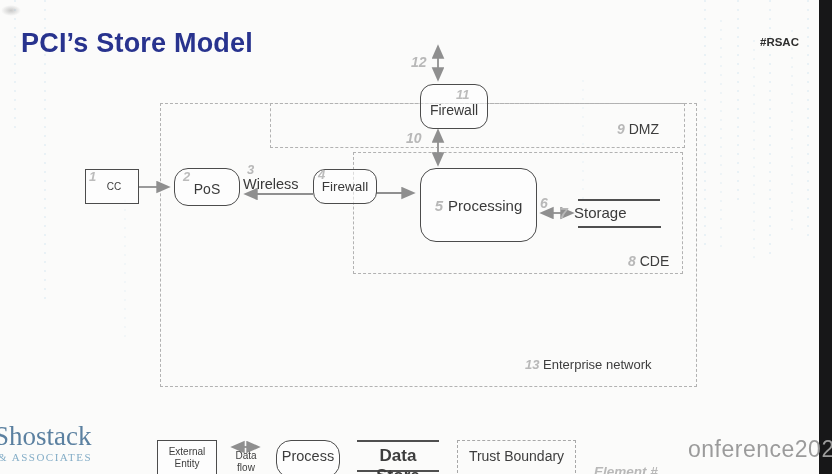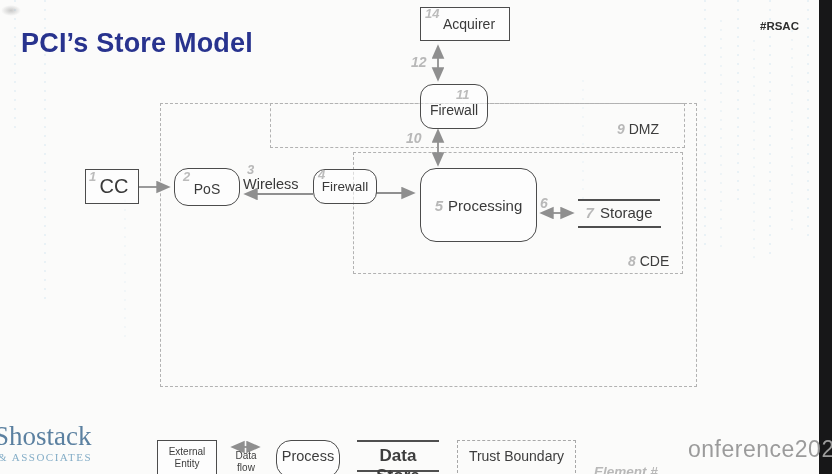--- a/index.html
+++ b/index.html
@@ -9,21 +9,21 @@
   }
   
   .dotcol{position:absolute;width:2px;
     background:repeating-linear-gradient(to bottom,rgba(110,175,215,.45) 0 2px,transparent 2px 9px);
     opacity:.28;}
   .smudge{position:absolute;left:1px;top:5px;width:20px;height:11px;border-radius:50%;
     background:radial-gradient(ellipse at center,rgba(140,140,140,.45),rgba(140,140,140,0) 70%);}
   #edge-strip{position:absolute;right:0;top:0;width:13px;height:474px;background:#171718;}
 
   #title{position:absolute;left:21px;top:28px;font-size:27px;font-weight:bold;color:#28338e;letter-spacing:.2px;}
-  #hashtag{position:absolute;left:760px;top:20px;font-size:11.5px;font-weight:600;color:#2e2e2e;}
+  #hashtag{position:absolute;left:760px;top:36px;font-size:11.5px;font-weight:600;color:#2e2e2e;}
 
   
   .boundary{position:absolute;border:1.6px dashed #b2b2b2;}
   .blabel{position:absolute;font-size:14px;color:#3d3d3d;white-space:nowrap;}
   .num{color:#b8b8b8;font-style:italic;font-weight:bold;}
   .numlab{position:absolute;font-size:13px;color:#b8b8b8;font-style:italic;font-weight:bold;white-space:nowrap;}
 
   
   .node{position:absolute;border:1.7px solid #4c4c4c;background:rgba(255,255,255,.55);
     display:flex;align-items:center;justify-content:center;font-size:14px;color:#3a3a3a;white-space:nowrap;}
@@ -89,20 +89,24 @@
   <div class="boundary" style="left:353px;top:152px;width:328px;height:120px"></div>
 
   <div class="blabel" style="left:617px;top:121px">
     <span class="num">9</span>
     <span>DMZ</span>
   </div>
   <div class="blabel" style="left:628px;top:253px">
     <span class="num">8</span>
     <span>CDE</span>
   </div>
+  <div class="blabel" style="left:525px;top:357px;font-size:13px">
+    <span class="num">13</span>
+    <span>Enterprise network</span>
+  </div>
 
   <svg class="connectors" width="832" height="474">
     <defs>
       <marker id="ah" markerWidth="9" markerHeight="8" refX="6.5" refY="3.5" orient="auto-start-reverse">
         <path d="M0,0 L8,3.5 L0,7 Z" fill="#8f8f8f"></path>
       </marker>
     </defs>
     <g stroke="#8f8f8f" stroke-width="1.8">
       <line x1="138" y1="187" x2="168" y2="187" marker-end="url(#ah)"></line>
       <line x1="313" y1="194" x2="246" y2="194" marker-end="url(#ah)"></line>
@@ -113,21 +117,21 @@
       <line x1="233" y1="447" x2="258" y2="447" marker-start="url(#ah)" marker-end="url(#ah)"></line>
     </g>
     <g stroke="#4f4f4f" stroke-width="2">
       <line x1="578" y1="200" x2="660" y2="200"></line>
       <line x1="578" y1="227" x2="661" y2="227"></line>
     </g>
   </svg>
 
   <div class="node" style="left:85px;top:169px;width:52px;height:33px">
     <span class="innum" style="left:3px;top:-1px">1</span>
-    <span style="font-size:20px;padding-left:4px">CC</span>
+    <span style="font-size:10px;padding-left:4px">CC</span>
   </div>
 
   <div class="node rounded" style="left:174px;top:168px;width:64px;height:36px">
     <span class="innum" style="left:8px;top:0">2</span>
     <span style="padding-top:3px">PoS</span>
   </div>
 
   <div class="node rounded" style="left:313px;top:169px;width:62px;height:33px;border-radius:12px">
     <span class="innum" style="left:4px;top:-3px">4</span>
     <span style="font-size:13.5px">Firewall</span>
@@ -136,26 +140,22 @@
   <div class="node rounded" style="left:420px;top:168px;width:115px;height:72px;border-radius:16px;font-size:15px">
     <span class="num" style="margin-right:5px">5</span>
     <span>Processing</span>
   </div>
 
   <div class="node rounded" style="left:420px;top:84px;width:66px;height:43px;border-radius:13px">
     <span class="innum" style="left:35px;top:2px">11</span>
     <span style="padding-top:7px">Firewall</span>
   </div>
 
-  <div class="node" style="left:420px;top:7px;width:88px;height:32px">
-    <span class="innum" style="left:4px;top:-2px">14</span>
-    <span style="padding-left:8px">Acquirer</span>
-  </div>
 
-  <div class="dstext" style="left:578px;top:204px;width:82px">
+  <div class="dstext" style="left:552px;top:204px;width:82px">
     <span class="num" style="margin-right:2px">7</span>
     <span>Storage</span>
   </div>
 
   <div class="numlab" style="left:247px;top:162px">3</div>
   <div class="flowlabel" style="left:243px;top:176px">Wireless</div>
   <div class="numlab" style="left:540px;top:195px;font-size:14px">6</div>
   <div class="numlab" style="left:406px;top:130px;font-size:14px">10</div>
   <div class="numlab" style="left:411px;top:54px;font-size:14px">12</div>
 

